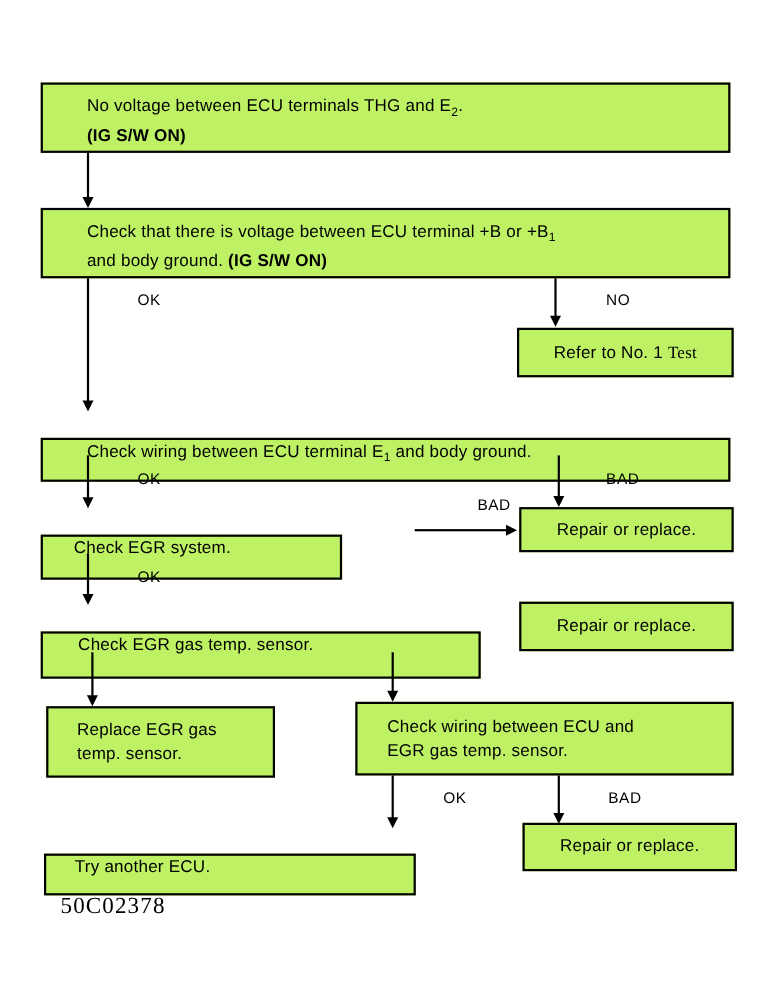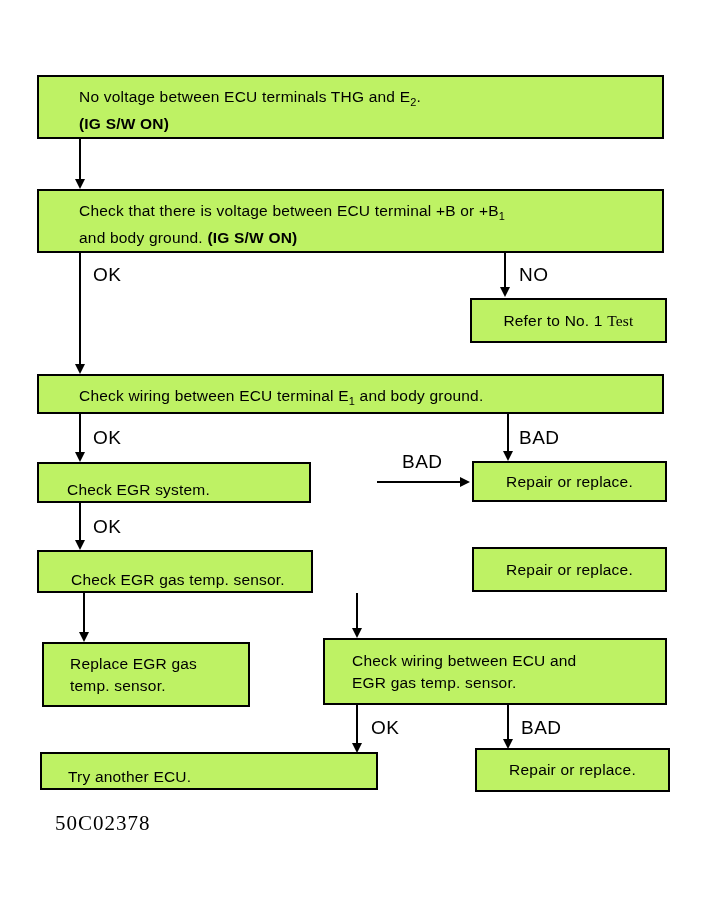--- a/index.html
+++ b/index.html
@@ -14,40 +14,41 @@
   .box{
     position:absolute;
     border:2px solid #000;
     background:#bef264;
     box-sizing:border-box;
     font-size:15.5px;
     line-height:22px;
     letter-spacing:0.2px;
   }
   .pad{padding:9px 10px 0 40px;}
-  .vcenter{display:flex;align-items:flex-end;}
+  .vcenter{display:flex;align-items:flex-start;margin-top:24px;}
   .hcenter{display:flex;align-items:center;justify-content:center;text-align:center;}
   .vline{position:absolute;width:2px;background:#000;}
   .hline{position:absolute;height:2px;background:#000;}
   .ah-down{
     position:absolute;width:0;height:0;
     border-left:5px solid transparent;
     border-right:5px solid transparent;
     border-top:10px solid #000;
   }
   .ah-right{
     position:absolute;width:0;height:0;
     border-top:5px solid transparent;
     border-bottom:5px solid transparent;
     border-left:10px solid #000;
   }
   .edge-label{
     position:absolute;
-    font-size:19px;
+    font-size:14px;
     letter-spacing:0.5px;
+    margin-left:32px;
   }
   .bold{font-weight:bold;}
   .sub{font-size:11px;vertical-align:-4px;}
   .serif{font-family:"Liberation Serif", serif;}
   .code{
     position:absolute;
     font-family:"Liberation Serif", serif;
     font-size:21px;
     letter-spacing:1px;
     text-align:center;
@@ -104,21 +105,21 @@
   <div class="ah-right" style="left:460px;top:477px;"></div>
 
   <div class="box hcenter" style="left:472px;top:461px;width:195px;height:41px;">
     <span>Repair or replace.</span>
   </div>
 
   <div class="edge-label" style="left:93px;top:516px;">OK</div>
   <div class="vline" style="left:79px;top:503px;height:39px;"></div>
   <div class="ah-down" style="left:75px;top:540px;"></div>
 
-  <div class="box vcenter" style="left:37px;top:550px;width:276px;height:43px;padding-left:32px;">
+  <div class="box vcenter" style="left:37px;top:550px;width:400px;height:43px;padding-left:32px;">
     <span>Check EGR gas temp. sensor.</span>
   </div>
 
   <div class="box hcenter" style="left:472px;top:547px;width:195px;height:45px;">
     <span>Repair or replace.</span>
   </div>
 
   <div class="vline" style="left:83px;top:593px;height:41px;"></div>
   <div class="ah-down" style="left:79px;top:632px;"></div>
 

